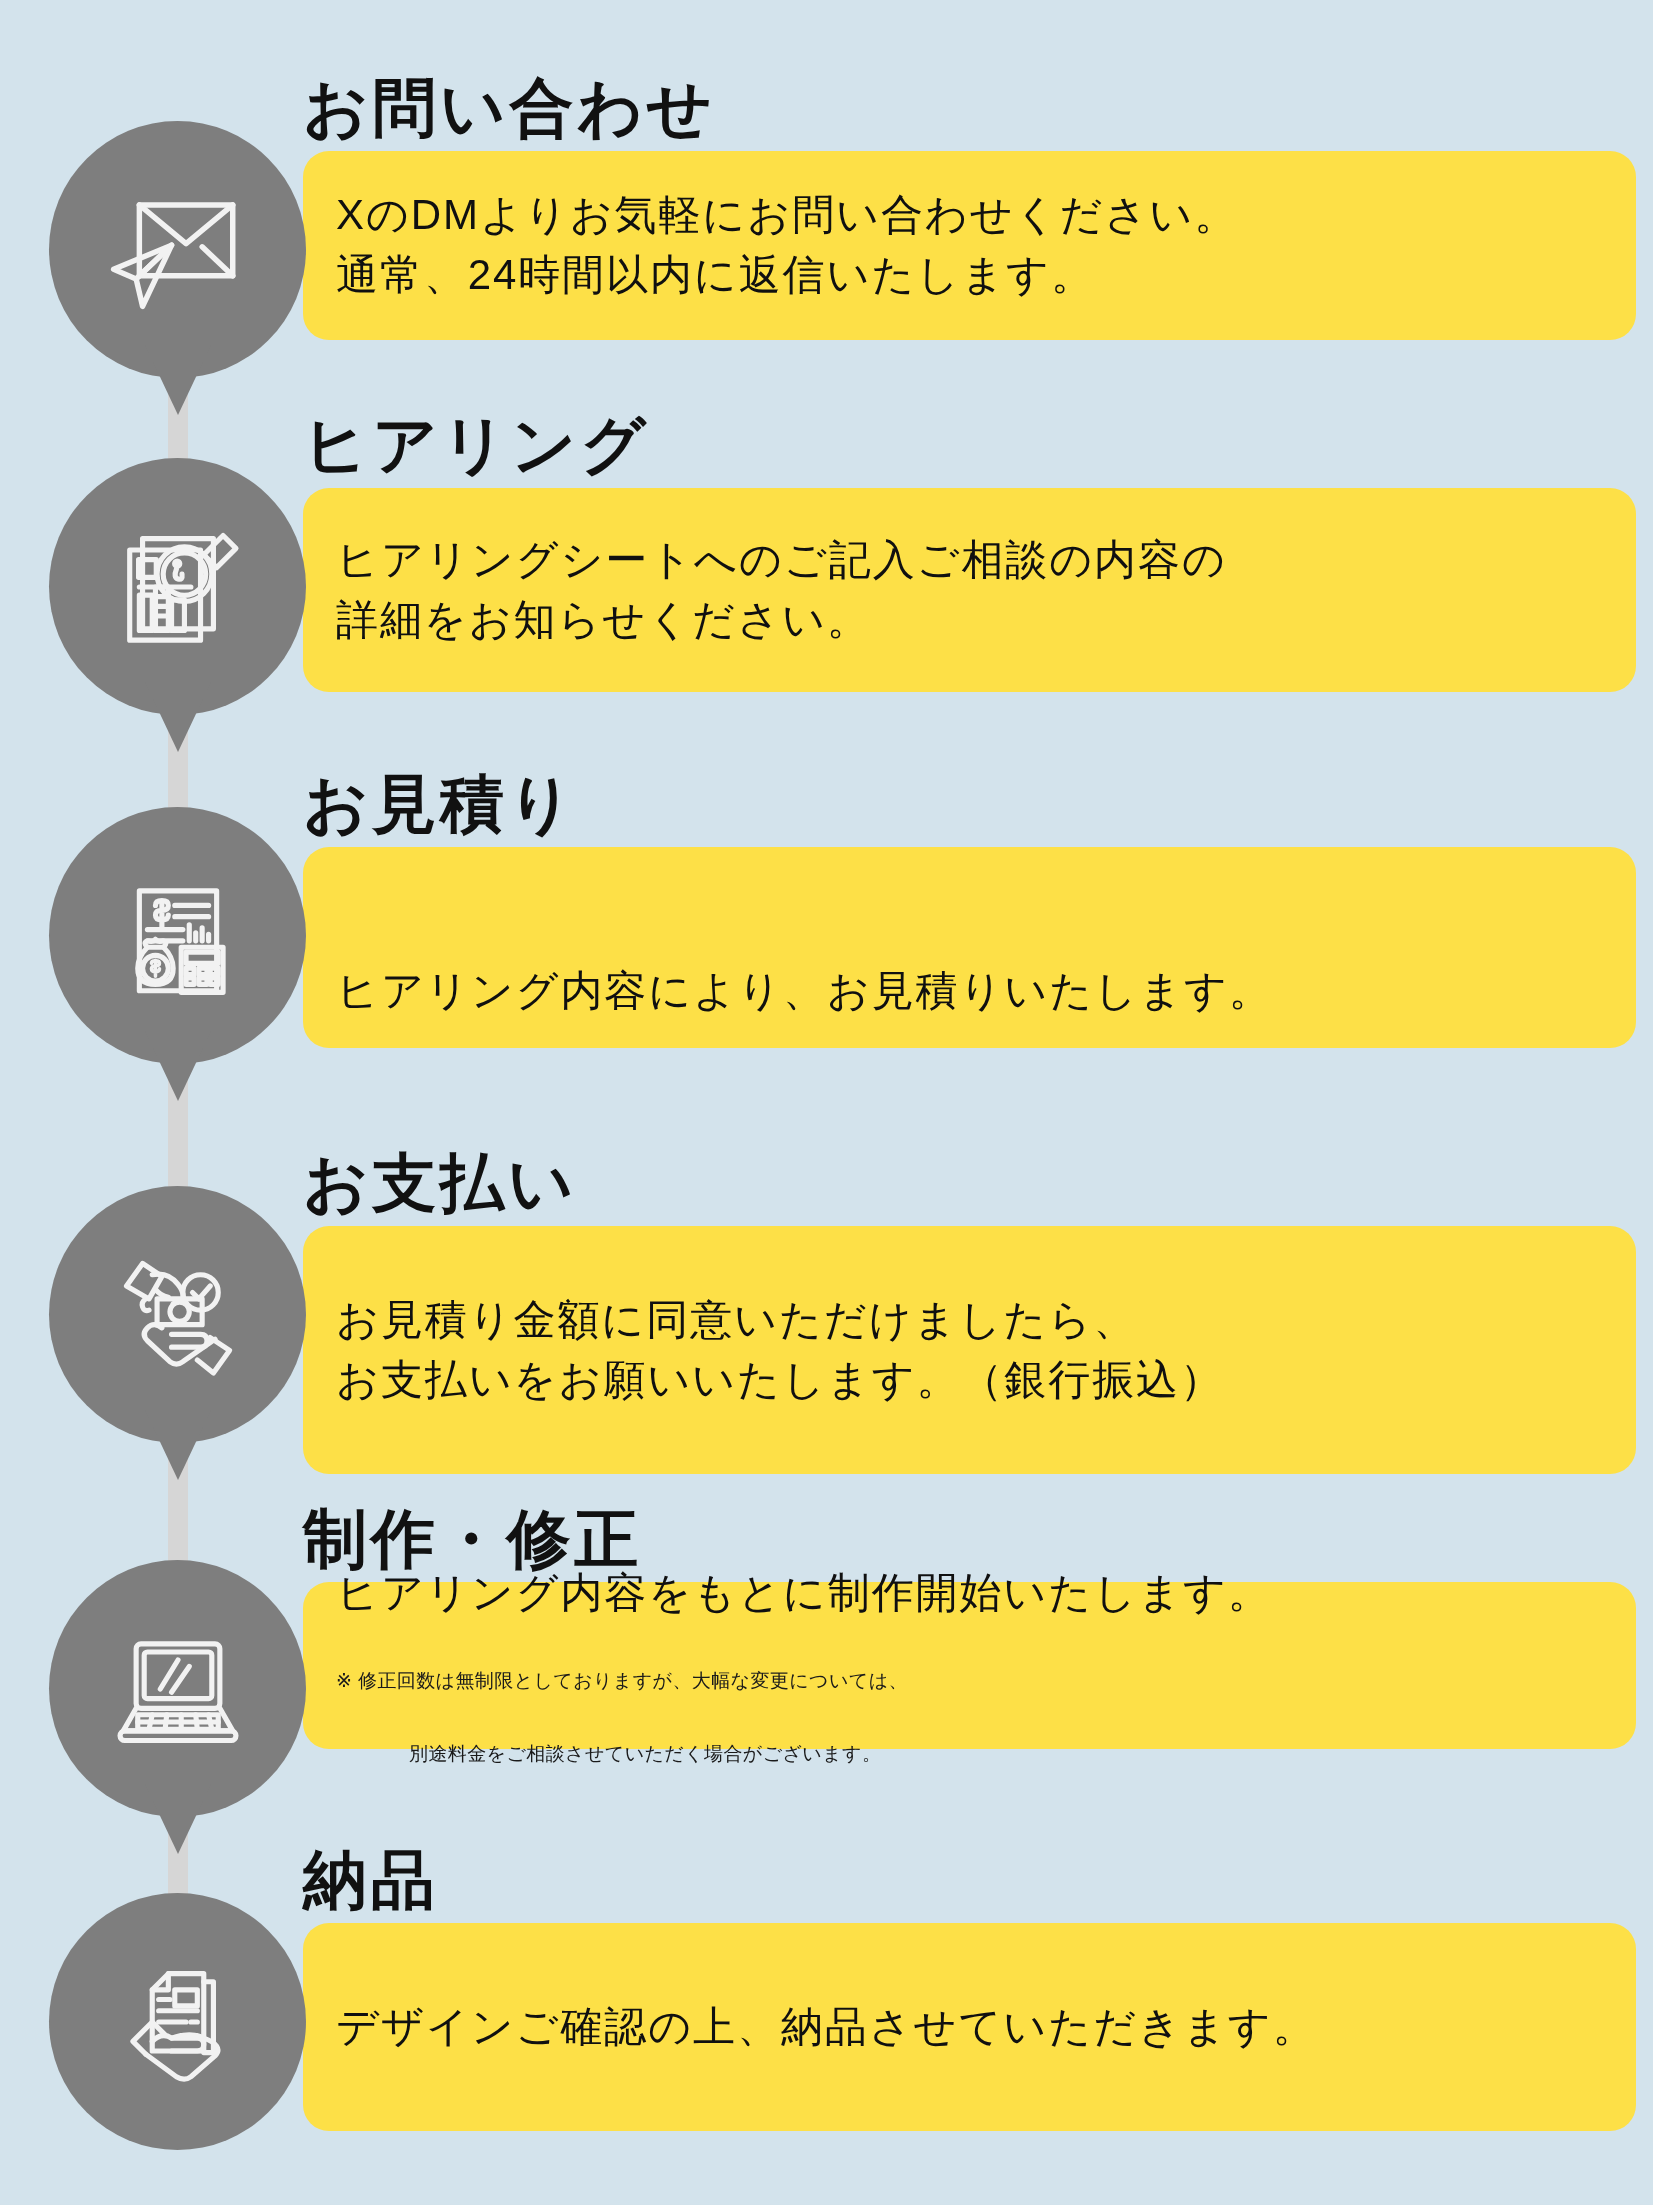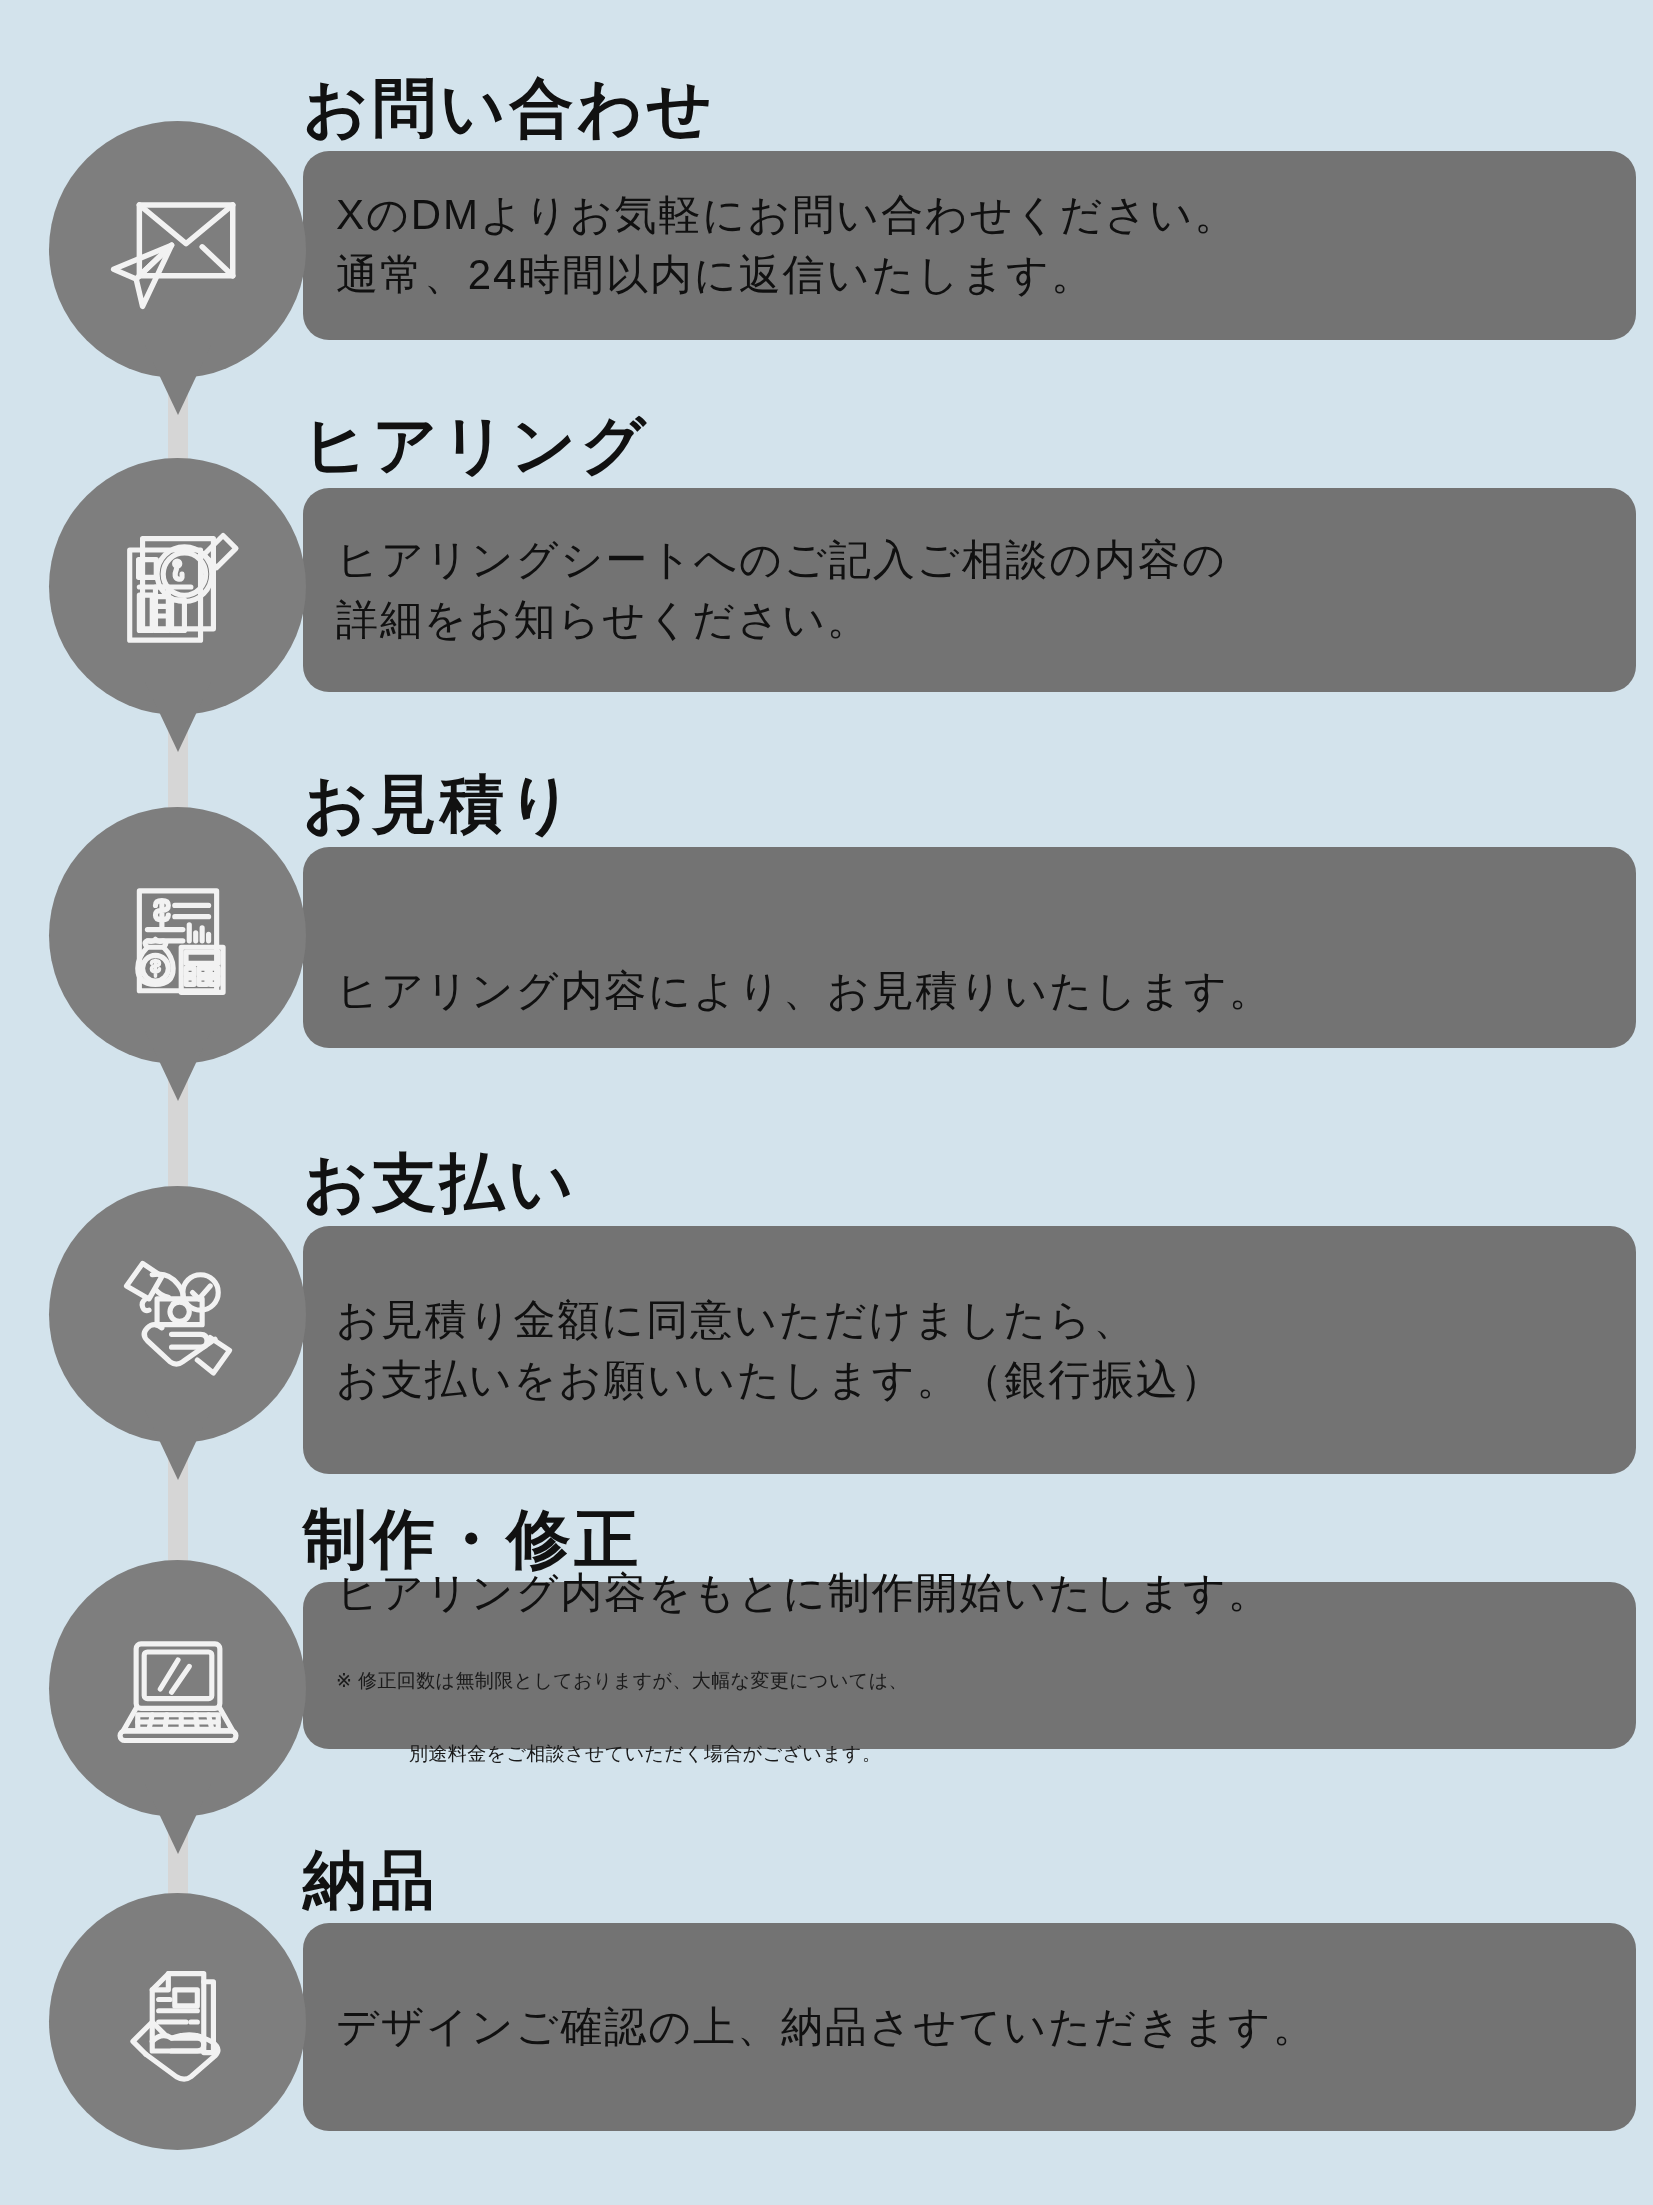--- a/index.html
+++ b/index.html
@@ -96,21 +96,21 @@
     font-size: 64px;
     line-height: 1.0;
     font-weight: 700;
     color: #111111;
     letter-spacing: 3.8px;
     margin: 0 0 10.6px 0;
     white-space: nowrap;
   }
 
   .card {
-    background: #737373;
+    background: #fde047;
     border-radius: 26px;
     box-sizing: border-box;
     padding: 27px 33px;
     display: flex;
     flex-direction: column;
     justify-content: center;
   }
 
   .card p {
     margin: 0;

